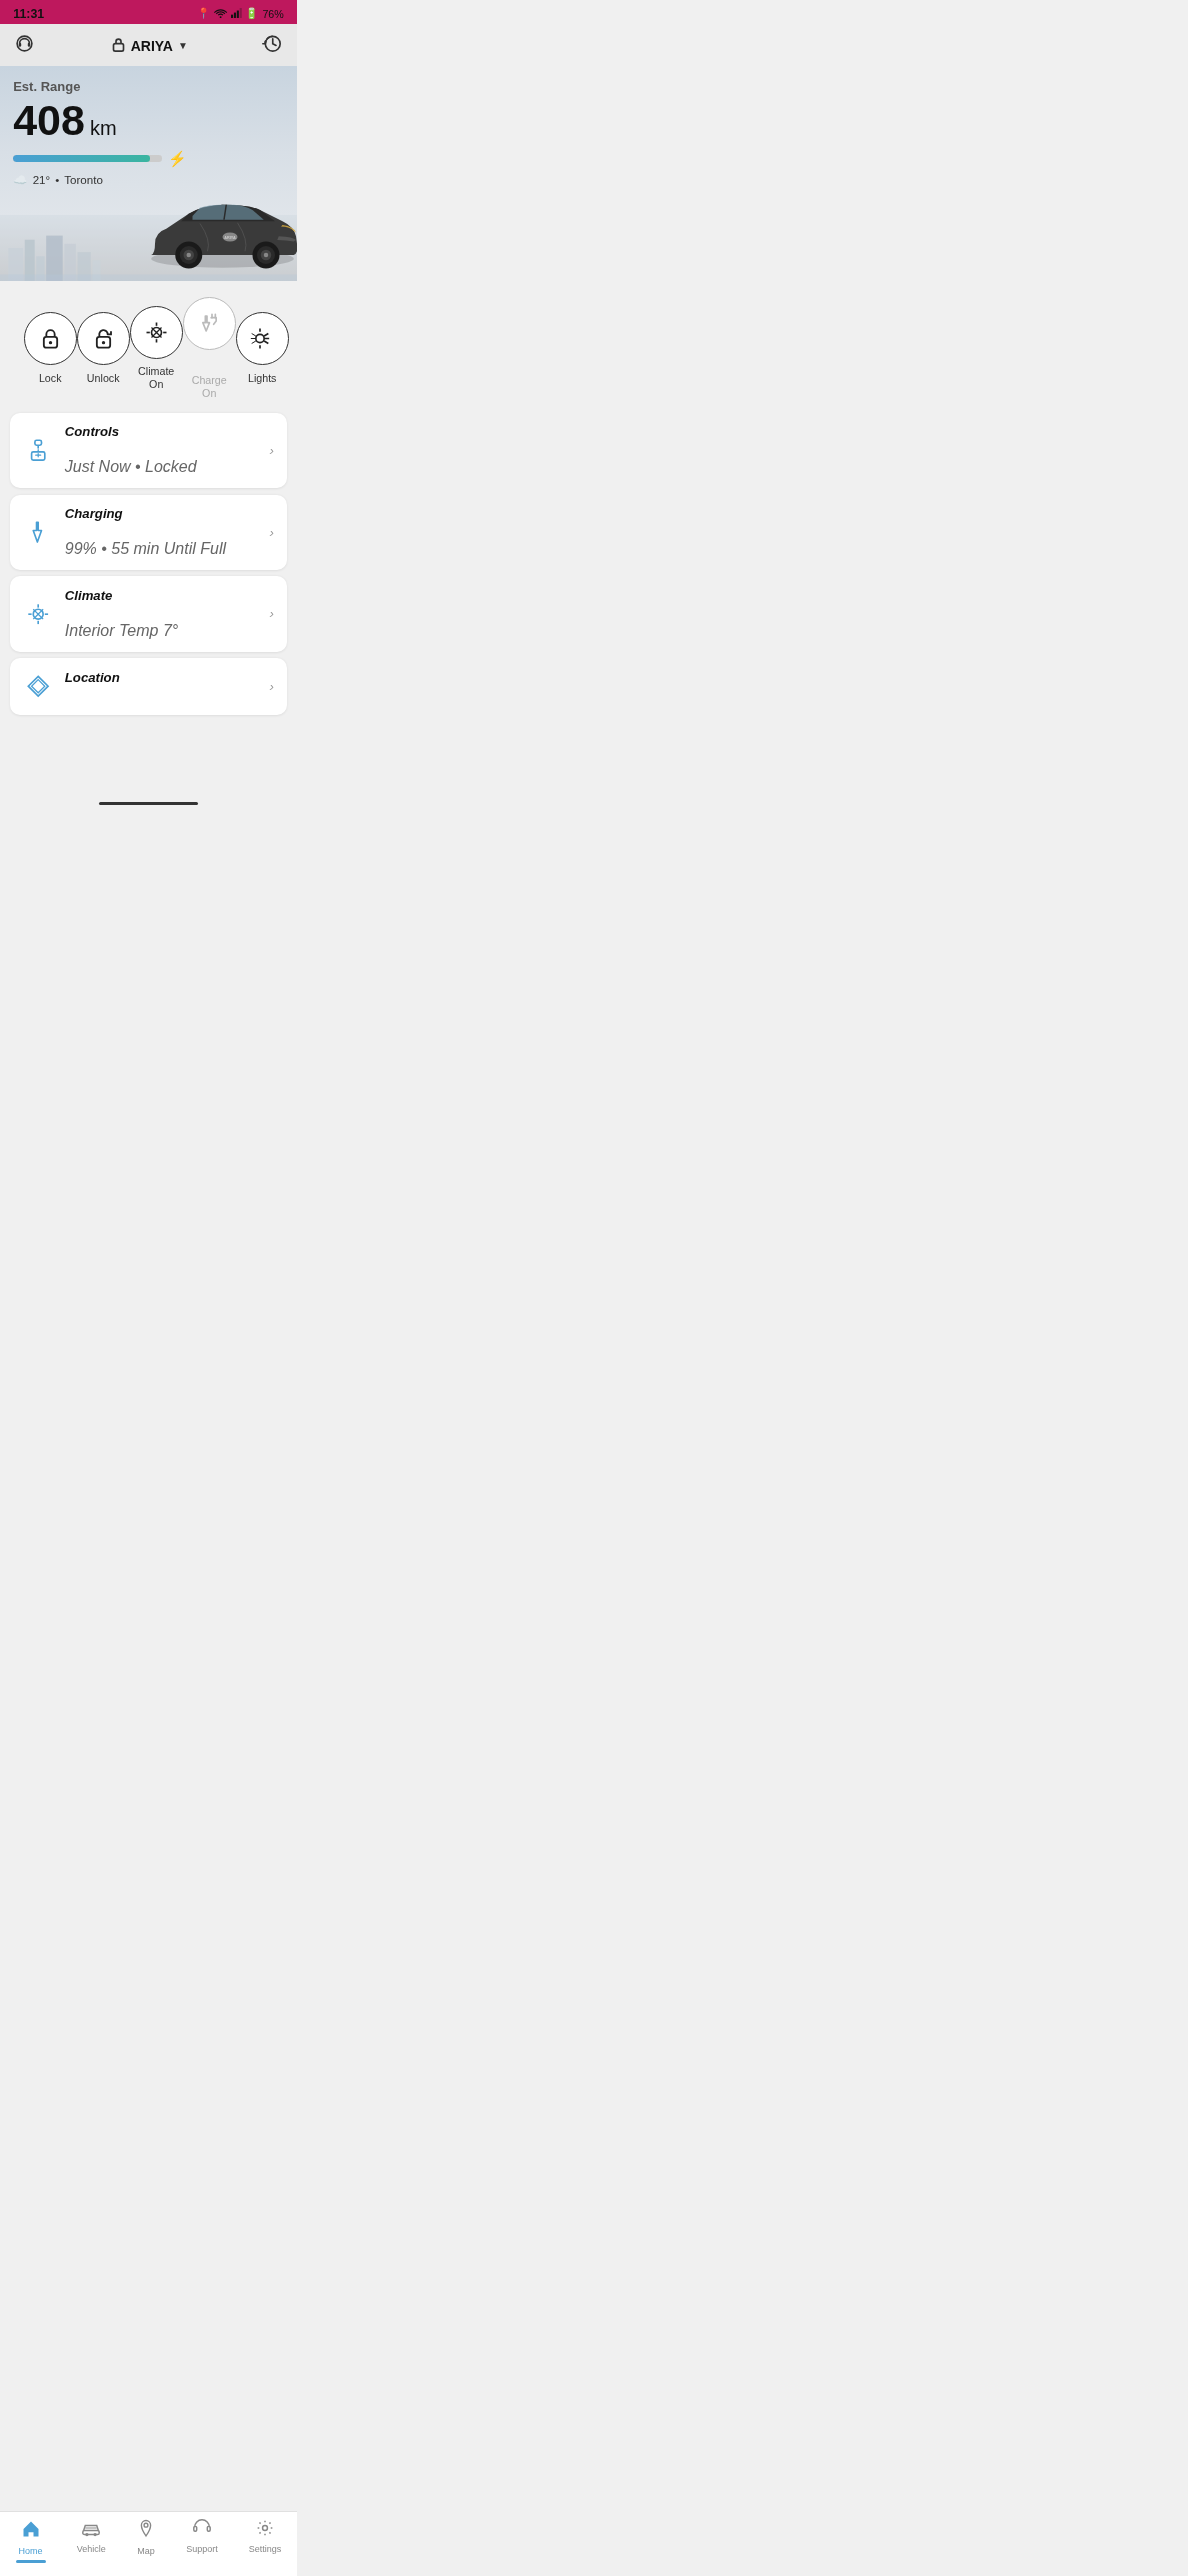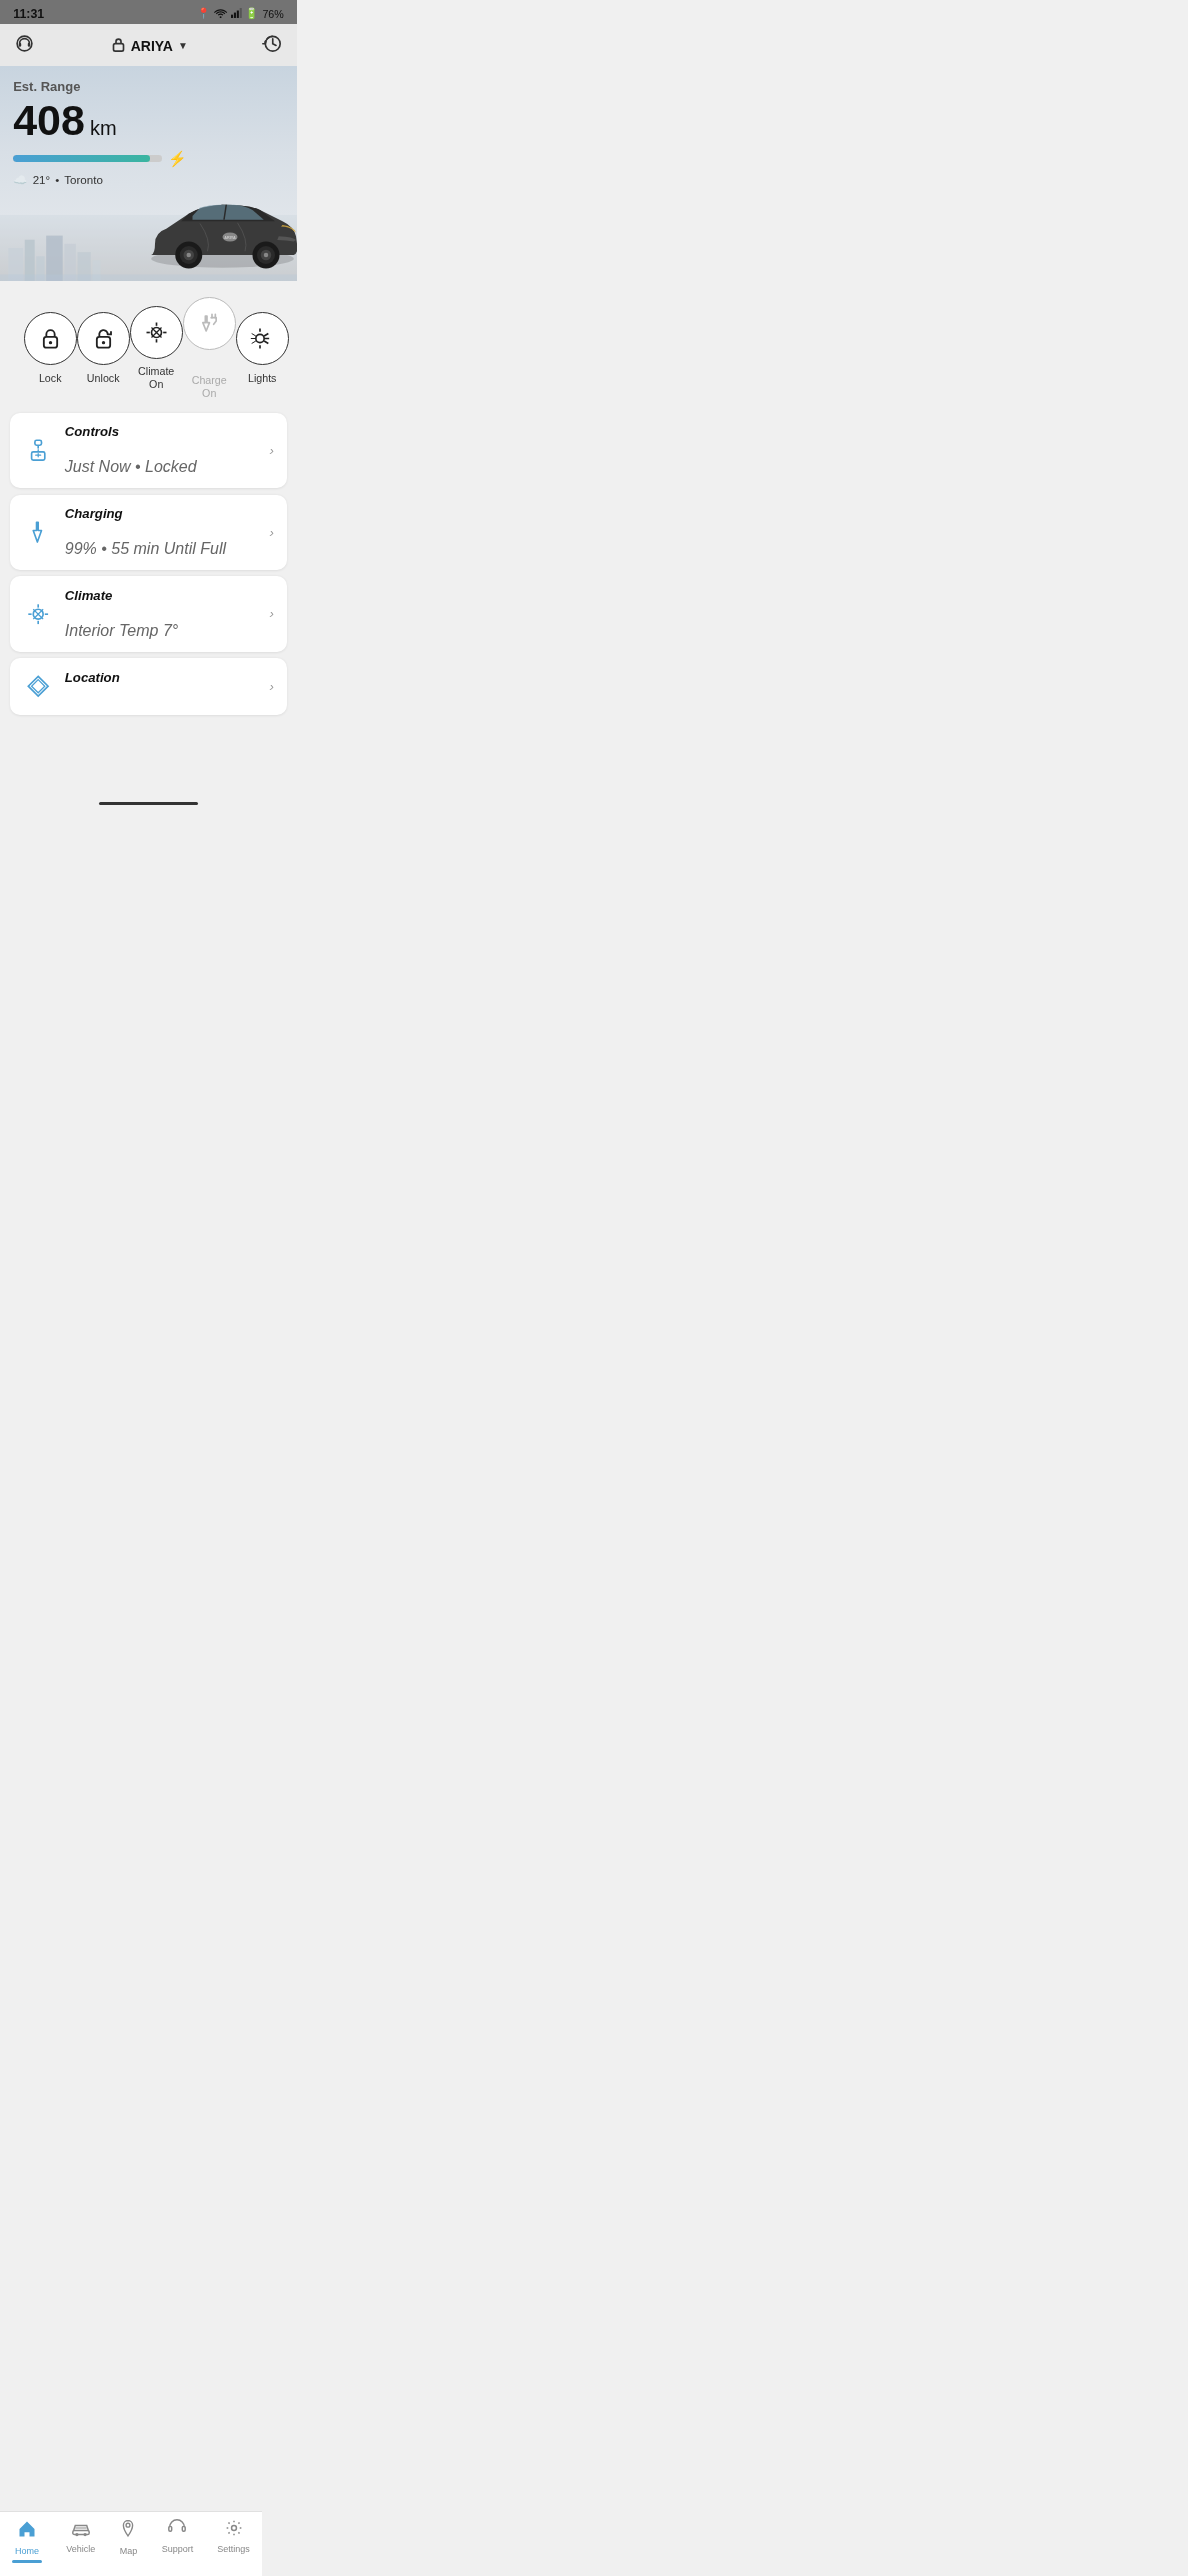--- a/index.html
+++ b/index.html
@@ -11,21 +11,21 @@
       background: #f0f0f0;
       overflow-x: hidden;
     }
 
     
     .status-bar {
       display: flex;
       justify-content: space-between;
       align-items: center;
       padding: 6.6px 13.2px 3.3px;
-      background: #737373;
+      background: #be185d;
     }
     .status-time {
       font-size: 12.4px;
       font-weight: 600;
       color: #111;
     }
     .status-icons {
       display: flex;
       align-items: center;
       gap: 3.3px;
@@ -213,21 +213,21 @@
     }
     .menu-chevron {
       font-size: 13.2px;
       color: #999;
     }
 
     
     .bottom-nav {
       position: fixed;
       bottom: 0;
-      width: 262px;
+      width: 297px;
       background: white;
       border-top: 0.8px solid #e0e0e0;
       display: flex;
       justify-content: space-around;
       padding: 6.6px 0 13.2px;
     }
     .nav-item {
       display: flex;
       flex-direction: column;
       align-items: center;

